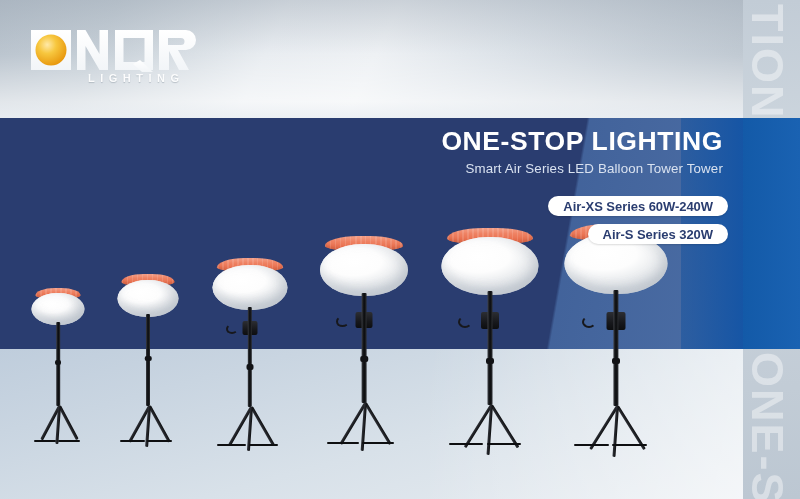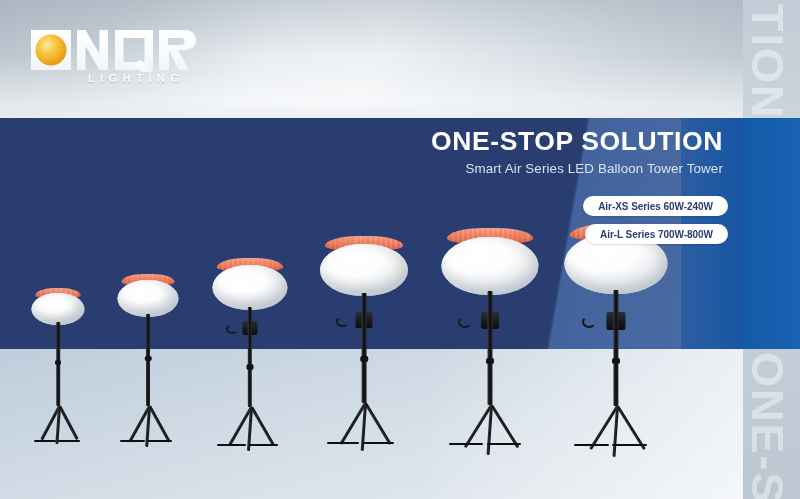--- a/index.html
+++ b/index.html
@@ -106,21 +106,21 @@
     position:absolute; right:72px; top:196px;
     display:flex; flex-direction:column; gap:8.3px;
     align-items:flex-end;
   }
   .badge {
     background:#ffffff;
     border-radius:20px;
     height:20px;
     padding:0 15px;
     display:flex; align-items:center; justify-content:center;
-    font-size:10px; font-weight:700; letter-spacing:-.05px;
+    font-size:13px; font-weight:700; letter-spacing:-.05px;
     color:#2a3d70;
     white-space:nowrap;
     box-shadow:0 1px 2px rgba(0,0,0,.14);
   }
 
   
   .lamp { position:absolute; }
   .balloon {
     position:absolute; left:50%; transform:translateX(-50%);
     border-radius:50% / 52%;
@@ -306,26 +306,26 @@
     <div class="crank" style="left:34px; top:92px; width:14px; height:12px;"></div>
     <div class="mast" style="top:66px; width:5.2px; height:116px;"></div>
     <div class="collar" style="top:134px; width:8px; height:6px;"></div>
     <div class="leg" style="top:182px; width:3.4px; height:51px; transform:rotate(32deg);"></div>
     <div class="leg" style="top:182px; width:3.4px; height:51px; transform:rotate(-32deg);"></div>
     <div class="leg" style="top:182px; width:3.4px; height:51px; transform:rotate(4deg);"></div>
     <div class="foot" style="left:26px; top:220px; width:35px;"></div>
     <div class="foot" style="left:64px; top:220px; width:35px;"></div>
   </div>
 
-  <div class="headline">ONE-STOP SOLUTION</div>
+  <div class="headline">ONE-STOP LIGHTING</div>
   <div class="subhead">Smart Air Series LED Balloon Tower Tower</div>
 
   <div class="badges">
     <div class="badge">Air-XS Series 60W-240W</div>
-    <div class="badge">Air-L Series 700W-800W</div>
+    <div class="badge">Air-S Series 320W</div>
   </div>
 
   <div class="side-strip">
     <div class="side-strip-blue"></div>
     <div class="wm wm-top">TION</div>
     <div class="wm wm-bot">ONE-S</div>
   </div>
 
 </div>
 

